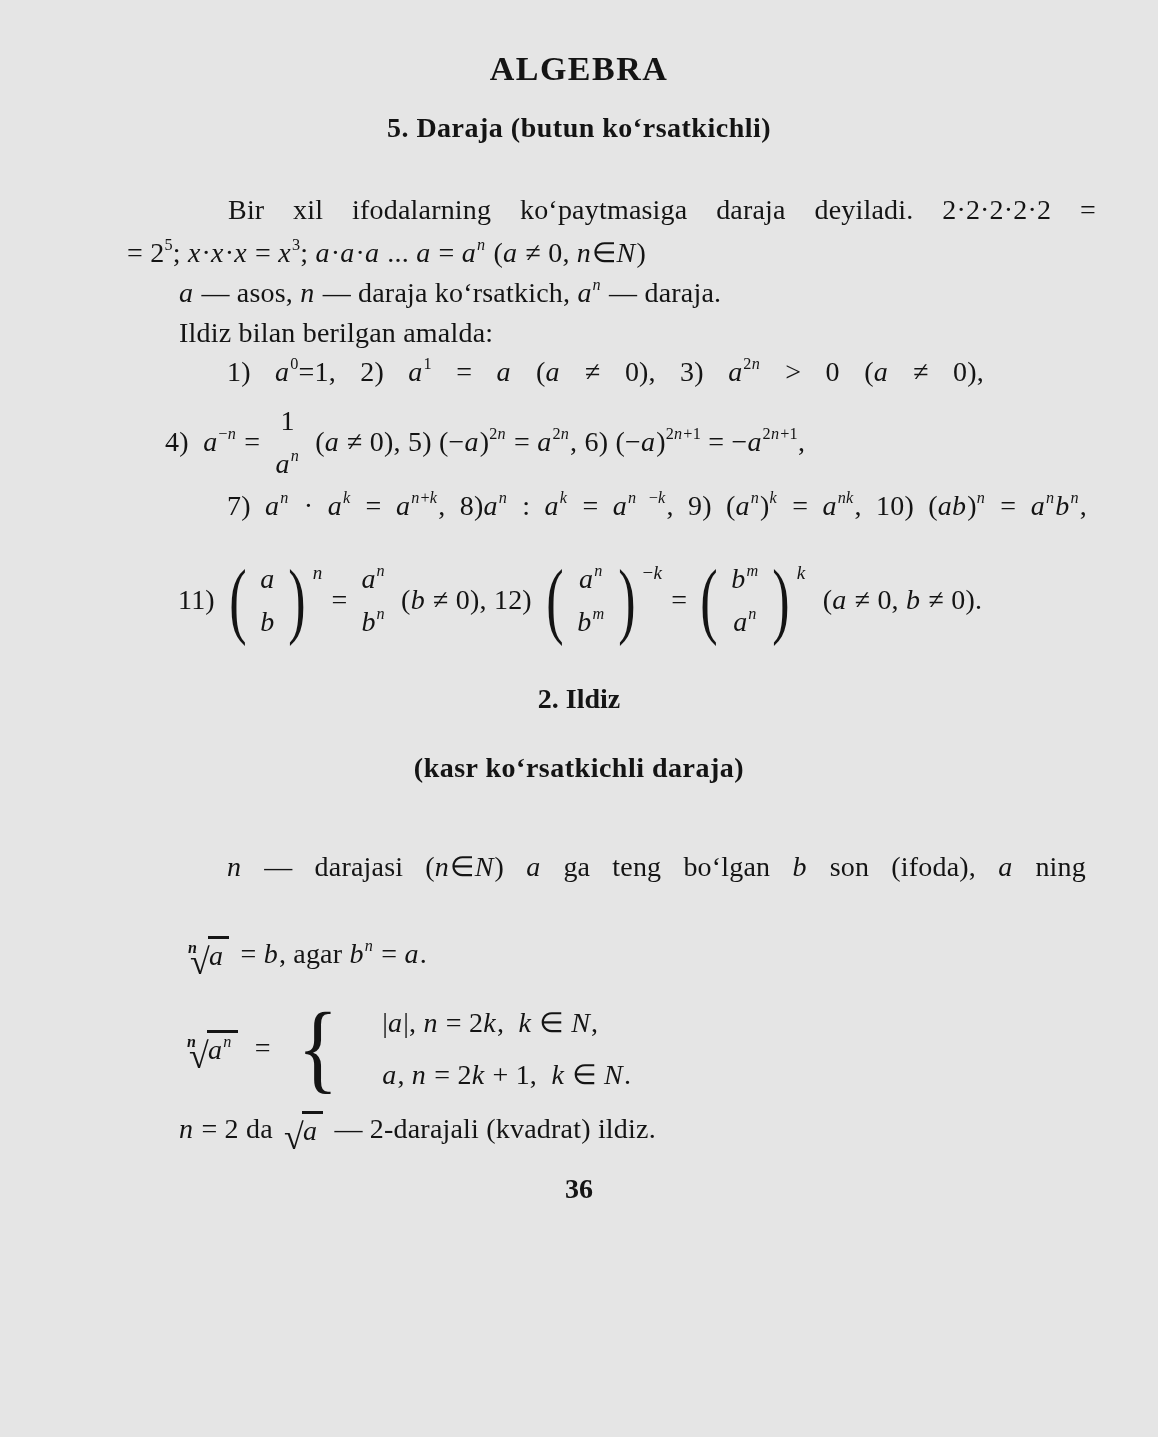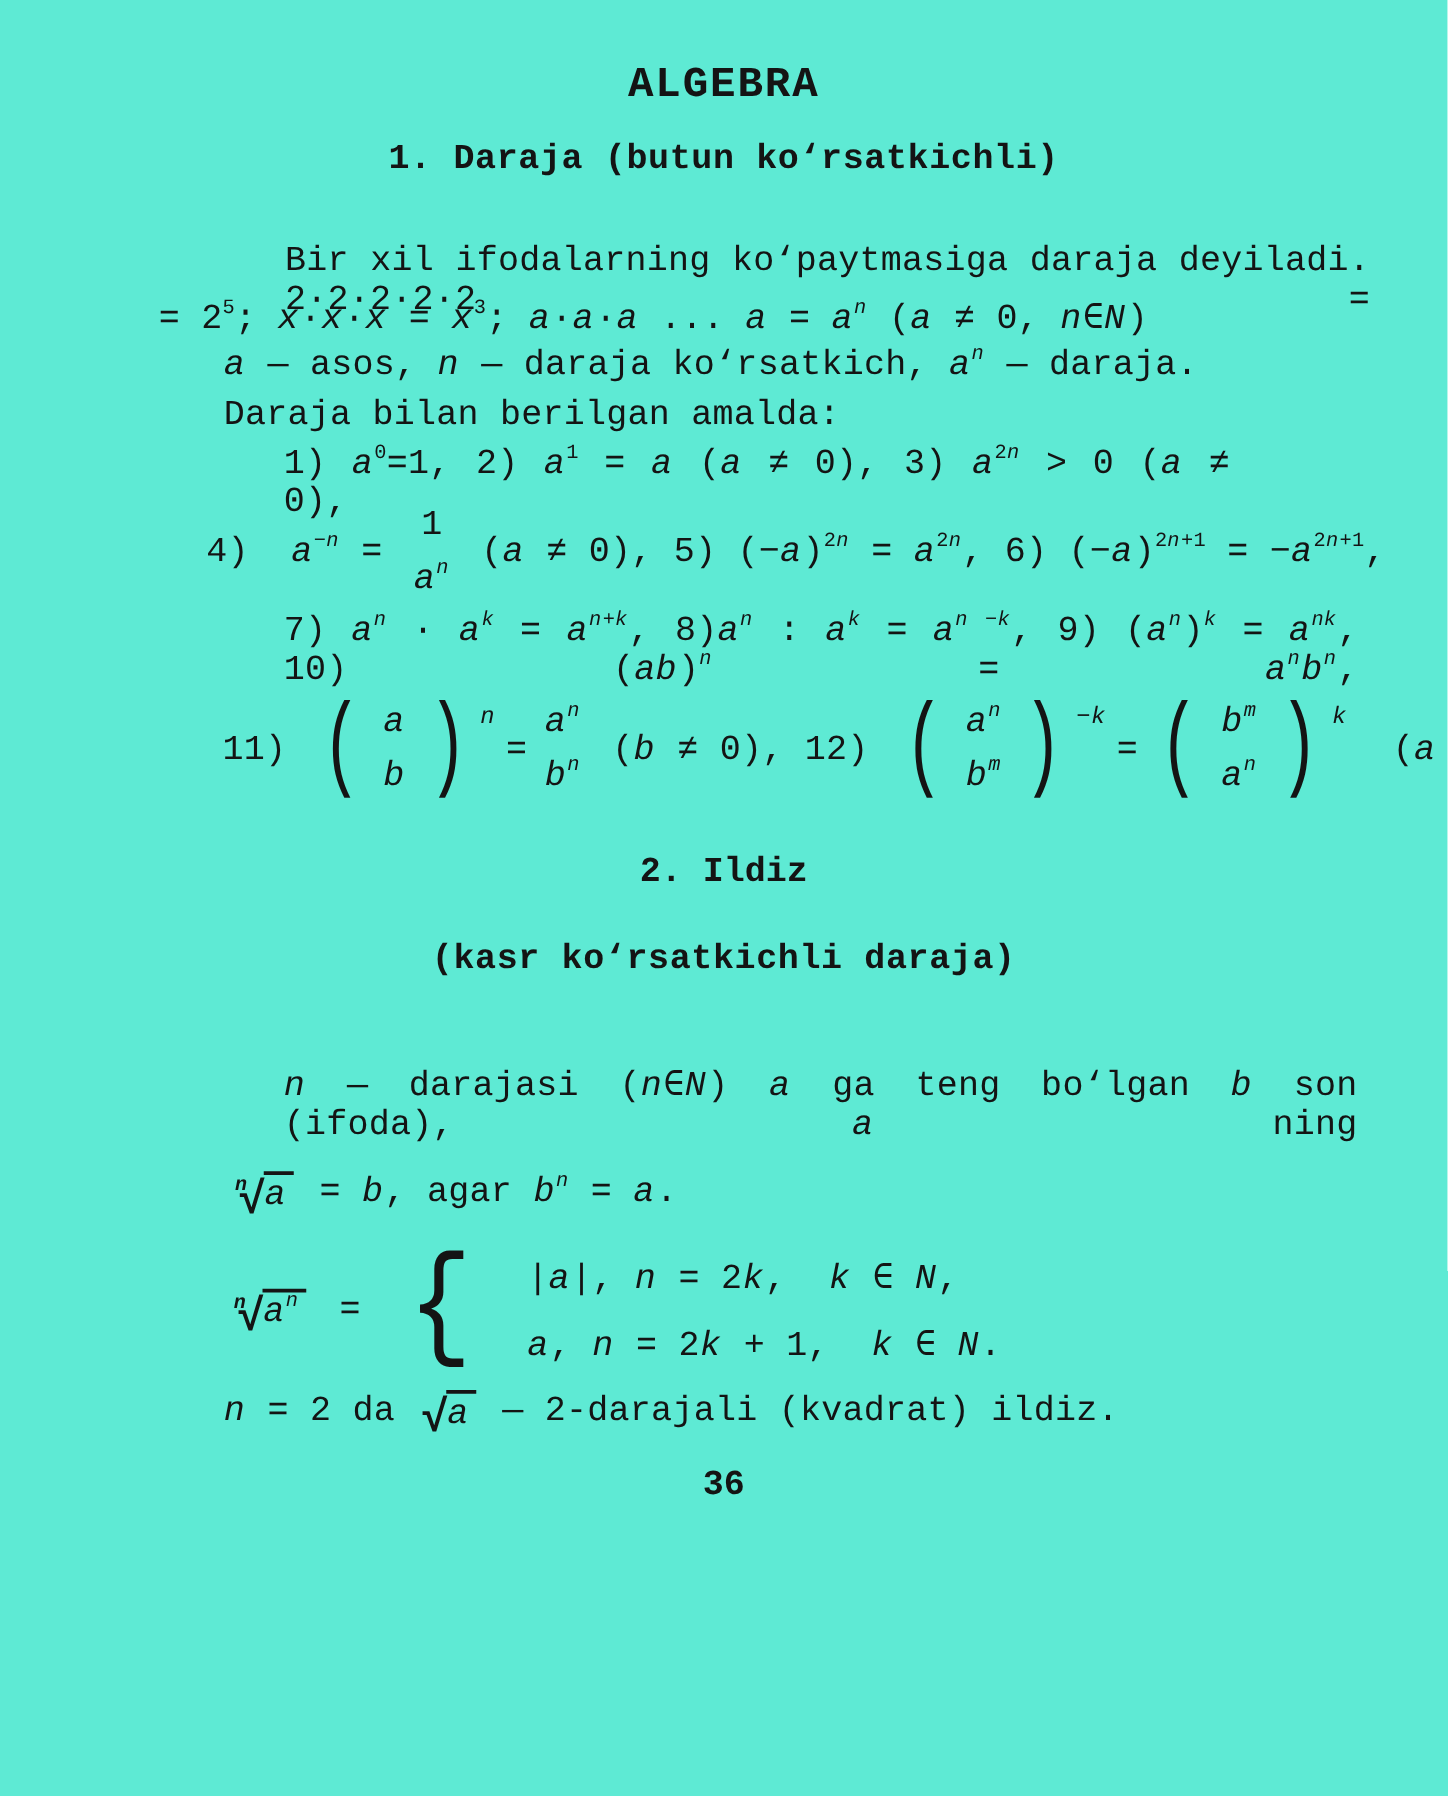--- a/index.html
+++ b/index.html
@@ -1,19 +1,19 @@
 <!DOCTYPE html>
 <html><head>
 <meta charset="utf-8">
 <style>
   html,body { margin:0; padding:0; background:#fdfdfb; }
   .page {
     position:relative; width:1158px; height:1437px;
-    background:#5eead4; overflow:hidden;
-    font-family:Liberation Mono, monospace;
+    background:#e5e5e5; overflow:hidden;
+    font-family:Liberation Serif, serif;
     color:#141414;
   }
   .t { position:absolute; left:0; width:100%; text-align:center; white-space:nowrap; }
   .title   { top:50px;  font-size:34px; font-weight:bold; letter-spacing:1.5px; }
   .s1head  { top:112px; font-size:28px; font-weight:bold; letter-spacing:0.5px; }
   .s2head1 { top:683px; font-size:28px; font-weight:bold; }
   .s2head2 { top:752px; font-size:28px; font-weight:bold; letter-spacing:0.5px; }
   .pnum    { top:1173px; font-size:28px; font-weight:bold; }
 
   .ln { position:absolute; font-size:28px; letter-spacing:0.2px; white-space:nowrap; }
@@ -40,26 +40,26 @@
   .rsign  { font-size:36px; line-height:0.78; font-weight:bold; position:relative; top:4px; }
   .rcand  { border-top:3px solid #151515; padding:1px 5px 0 1px; margin-left:-2px; }
   .mx { padding:0 6px; }
 </style>
 </head>
 <body>
 
 <div class="page">
 
   <div class="t title">ALGEBRA</div>
-  <div class="t s1head">1. Daraja (butun ko‘rsatkichli)</div>
+  <div class="t s1head">5. Daraja (butun ko‘rsatkichli)</div>
 
   <div class="ln just" style="top:194px;left:180px;width:868px">Bir xil ifodalarning ko‘paytmasiga daraja deyiladi. 2·2·2·2·2 =</div>
   <div class="ln" style="top:236px;left:127px">= 2<sup>5</sup>; <i>x</i>·<i>x</i>·<i>x</i> = <i>x</i><sup>3</sup>; <i>a</i>·<i>a</i>·<i>a</i> ... <i>a</i> = <i>a</i><sup><i>n</i></sup> (<i>a</i> ≠ 0, <i>n</i>∈<i>N</i>)</div>
   <div class="ln" style="top:277px;left:179px"><i>a</i> — asos, <i>n</i> — daraja ko‘rsatkich, <i>a</i><sup><i>n</i></sup> — daraja.</div>
-  <div class="ln" style="top:317px;left:179px">Daraja bilan berilgan amalda:</div>
+  <div class="ln" style="top:317px;left:179px">Ildiz bilan berilgan amalda:</div>
   <div class="ln just" style="top:356px;left:179px;width:757px">1) <i>a</i><sup>0</sup>=1, 2) <i>a</i><sup>1</sup> = <i>a</i> (<i>a</i> ≠ 0), 3) <i>a</i><sup>2<i>n</i></sup> &gt; 0 (<i>a</i> ≠ 0),</div>
 
   <div class="ln frow" style="top:402px;left:165px;height:80px">
     <span>4)  <i>a</i><sup>−<i>n</i></sup> = </span>
     <span class="frac">
       <span class="num">1</span>
       <span class="den"><i>a</i><sup><i>n</i></sup></span>
     </span>
     <span> (<i>a</i> ≠ 0), 5) (−<i>a</i>)<sup>2<i>n</i></sup> = <i>a</i><sup>2<i>n</i></sup>, 6) (−<i>a</i>)<sup>2<i>n</i>+1</sup> = −<i>a</i><sup>2<i>n</i>+1</sup>,</span>
   </div>

